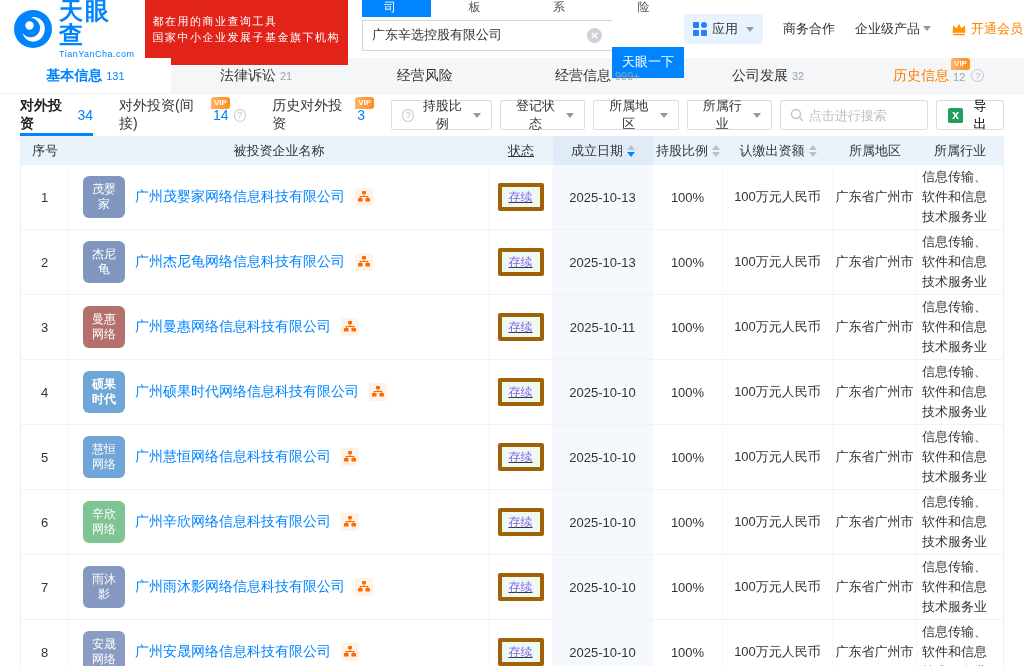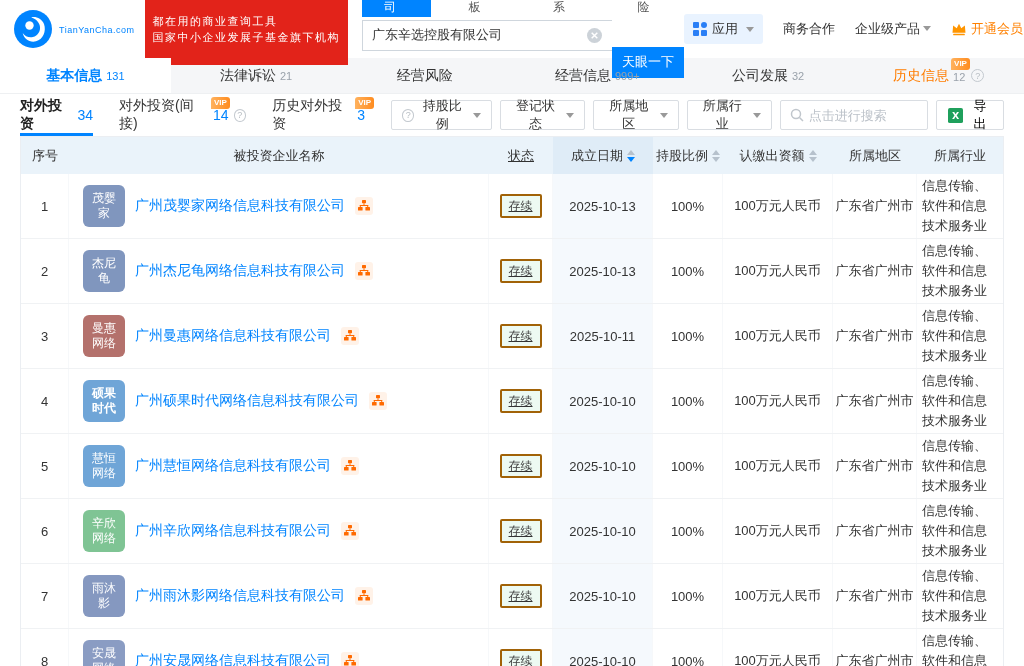--- a/index.html
+++ b/index.html
@@ -59,58 +59,59 @@
     border:1px solid #d9dde2; border-radius:2px; background:#fff; font-size:13px; color:#333; cursor:pointer; }
   .mini-search { display:flex; align-items:center; gap:5px; width:148px; height:30px;
     border:1px solid #d9dde2; border-radius:2px; padding:0 9px; }
   .mini-search input { border:none; outline:none; width:110px; font-size:13px; color:#333; }
   .mini-search input::placeholder { color:#bcc2c9; }
   .export-btn { display:flex; align-items:center; gap:5px; height:30px; padding:0 11px;
     border:1px solid #d9dde2; border-radius:2px; background:#fff; font-size:13px; cursor:pointer; }
 
   
   .table { border:1px solid #ebeef2; border-bottom:none; }
-  .thead { display:flex; background:#eaf3fa; height:37px; font-size:13px; color:#333; }
+  .thead { display:flex; background:#eaf3fa; height:28px; font-size:13px; color:#333; }
   .th { display:flex; align-items:center; justify-content:center; height:100%; }
   .th.sortable { cursor:pointer; }
   .sorts { display:inline-flex; flex-direction:column; gap:2px; margin-left:4px; }
   .tri-up { width:0; height:0; border:4px solid transparent; border-bottom:5px solid #b6c1cc; border-top:none; }
   .tri-down { width:0; height:0; border:4px solid transparent; border-top:5px solid #b6c1cc; border-bottom:none; }
   .tri-down.active { border-top-color:#0084ff; }
   .c1{width:48px;} .c2{width:420px;} .c3{width:64px;text-decoration:underline;} .c4{width:100px;}
   .c5{width:70px;} .c6{width:110px;} .c7{width:84px;} .c8{width:86px;}
   .th.c4 { background:#dfecf7; }
   .trow { display:flex; border-bottom:1px solid #f0f2f4; min-height:65px; }
   .cell { display:flex; align-items:center; justify-content:center; font-size:13px;
     border-right:1px solid #f6f8fa; text-align:center; }
   .cell.c8 { border-right:none; }
   .cell.c4 { background:#f5f9fd; }
   .name-cell { justify-content:flex-start; text-align:left; padding-left:14px; gap:10px; }
   .avatar { width:42px; height:42px; border-radius:6px; color:#fff; font-size:12px; line-height:15px;
     display:flex; flex-direction:column; align-items:center; justify-content:center; flex:none; }
   .company-link { color:#0084ff; font-size:14px; text-decoration:none; cursor:pointer; }
   .org-icon { width:18px; height:18px; background:#fff2e8; border-radius:3px; display:flex;
     align-items:center; justify-content:center; cursor:pointer; flex:none; }
-  .status-badge { font-size:12px; color:#404040; background:#edfaf2; border:2px solid #a16207;
+  .status-badge { font-size:12px; color:#8b5cf6; background:#edfaf2; border:4px solid #a16207;
     border-radius:2px; padding:2px 7px; line-height:16px; }
   .cell.c8 { font-size:13px; line-height:20px; padding:0 5px; justify-content:flex-start; text-align:left; }
 </style>
 </head>
 <body>
 
 <div class="topbar">
   <div class="logo">
     <span style="line-height:0;">
       <svg width="38" height="38" viewBox="0 0 38 38">
         <circle cx="19" cy="19" r="19" fill="#0084ff"></circle>
         <path d="M30 14c-2.4-5-7.6-7.8-12.8-6.6 4.3 1 7.6 4.2 8.6 8.3 1.2 5-1.9 10.1-6.9 11.3-4 1-8.1-.8-10.2-4.1 1.2 6.1 7.2 10 13.3 8.4 6.9-1.8 10.6-9.8 8-17.3z" fill="#fff"></path>
         <circle cx="15.5" cy="15.5" r="4.2" fill="#fff"></circle>
       </svg>
     </span>
     <span class="logo-text">
+      <span class="logo-title">天眼查</span>
       <span class="logo-domain">TianYanCha.com</span>
     </span>
   </div>
   <div class="slogan">
     <div>都在用的商业查询工具</div>
     <div>国家中小企业发展子基金旗下机构</div>
   </div>
 
   <div class="search-area">
     <div class="search-tabs">

